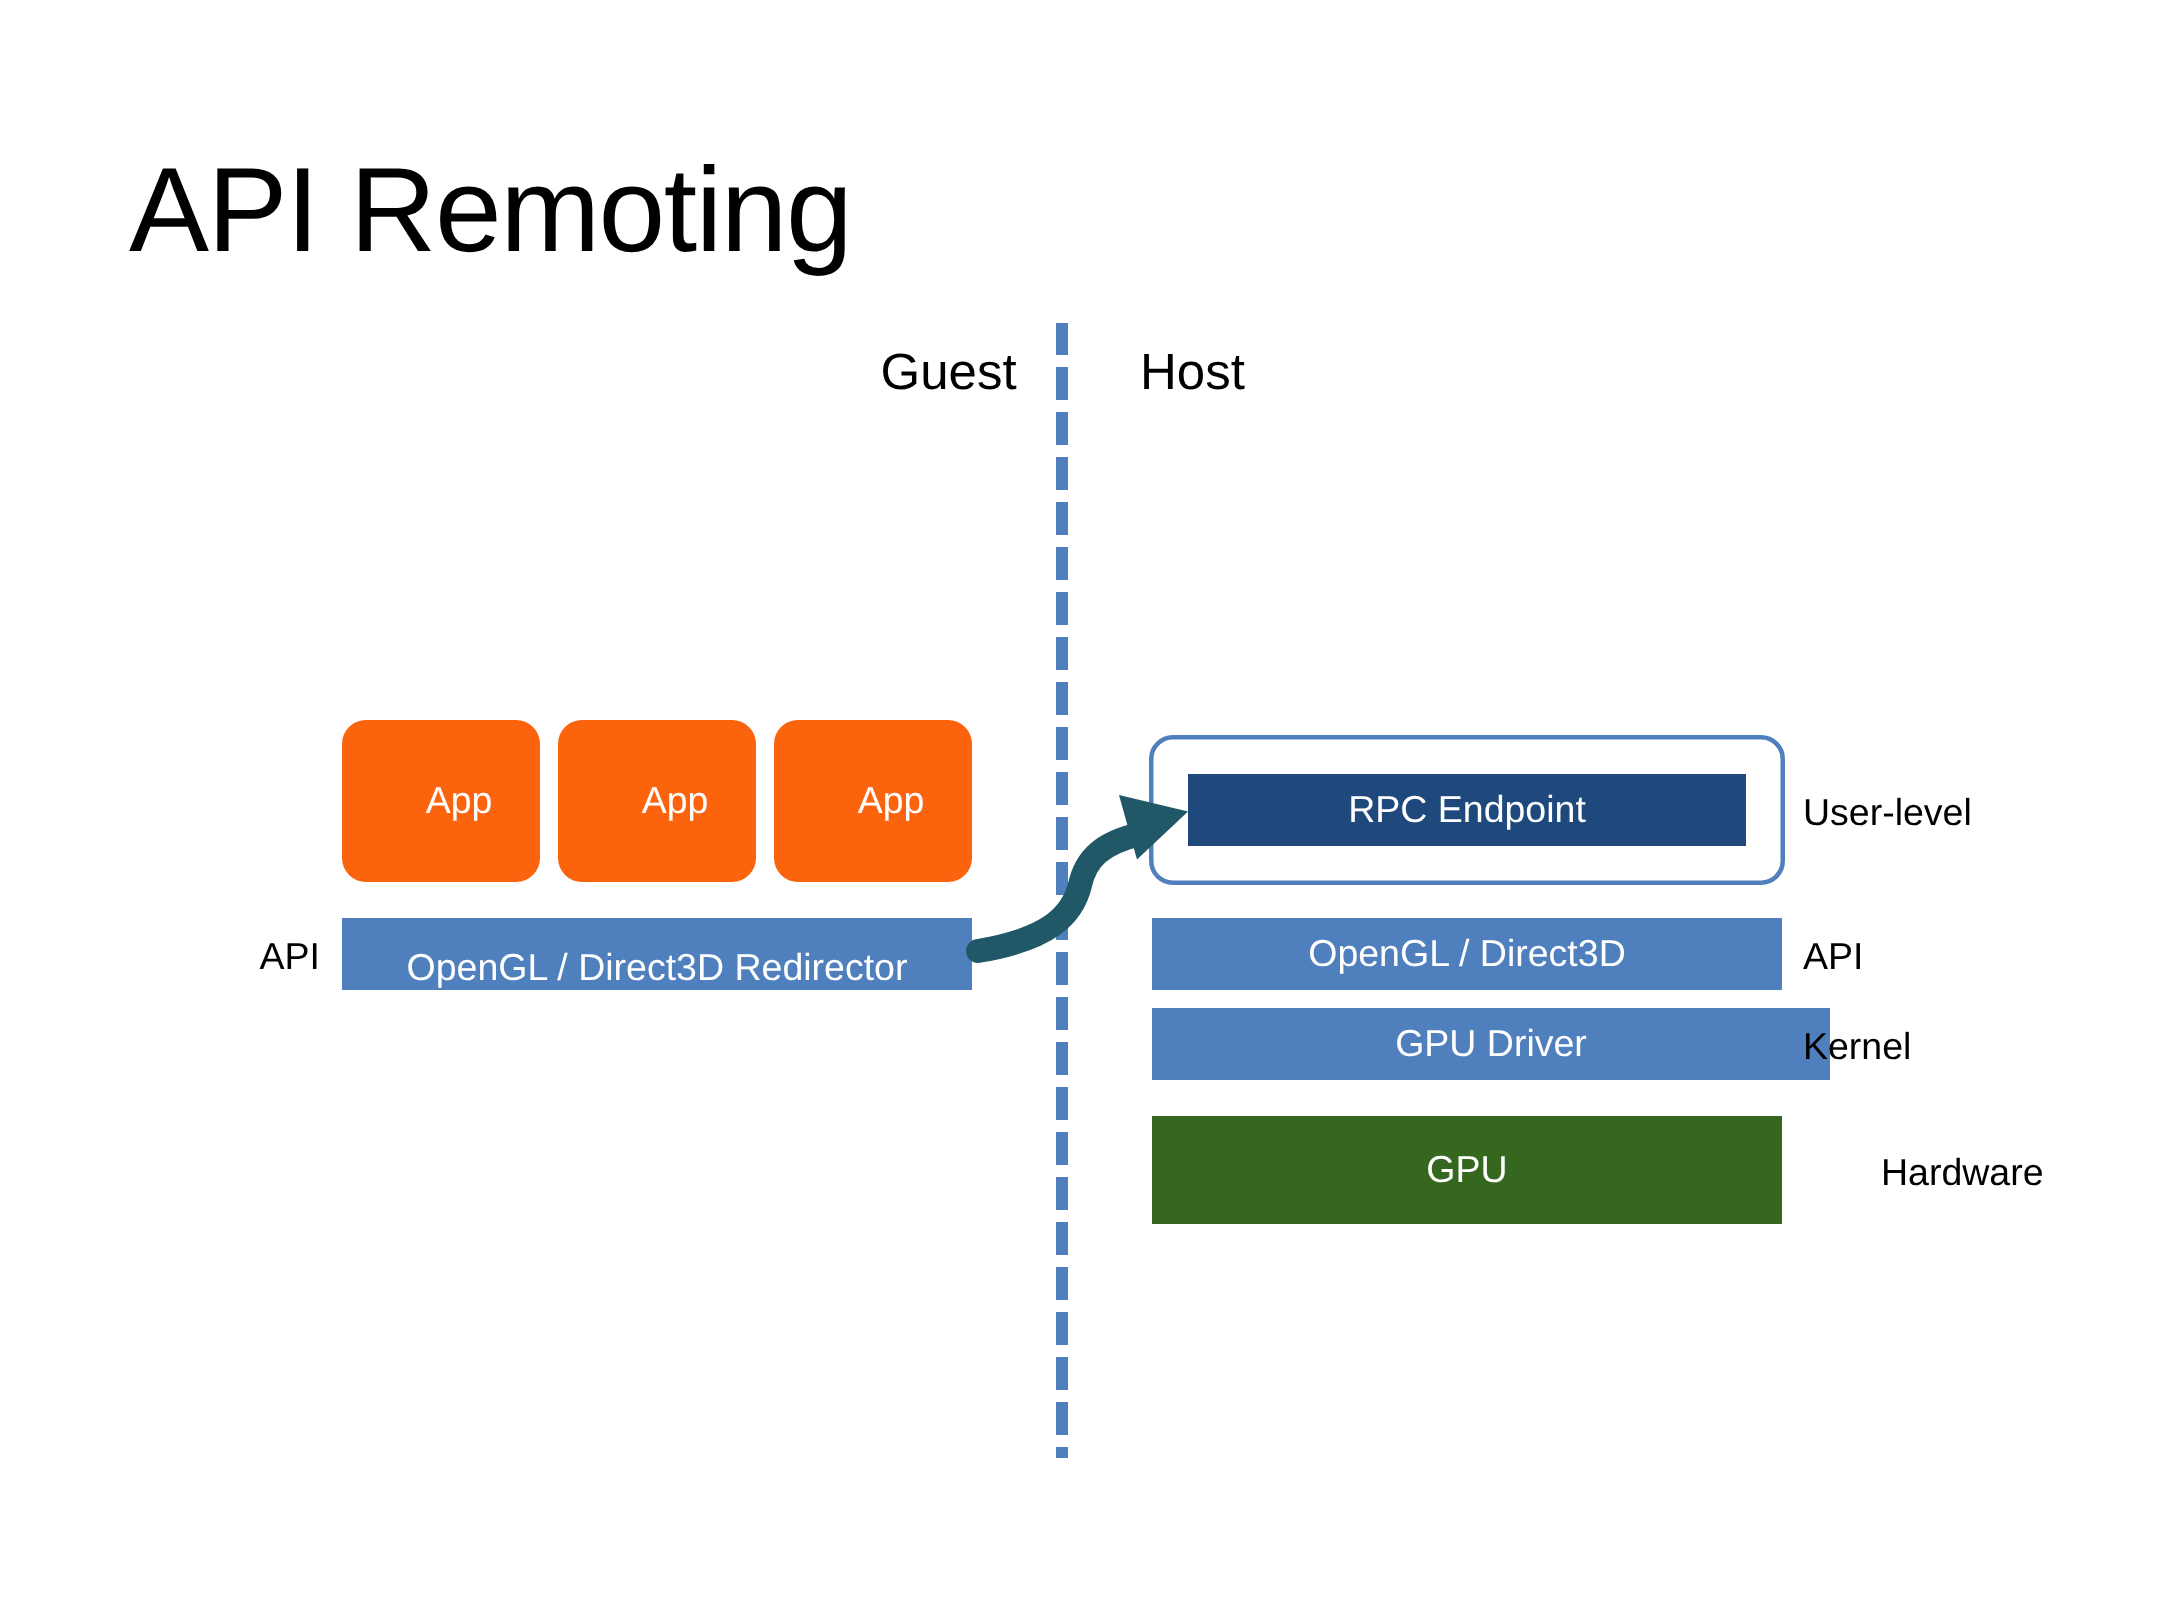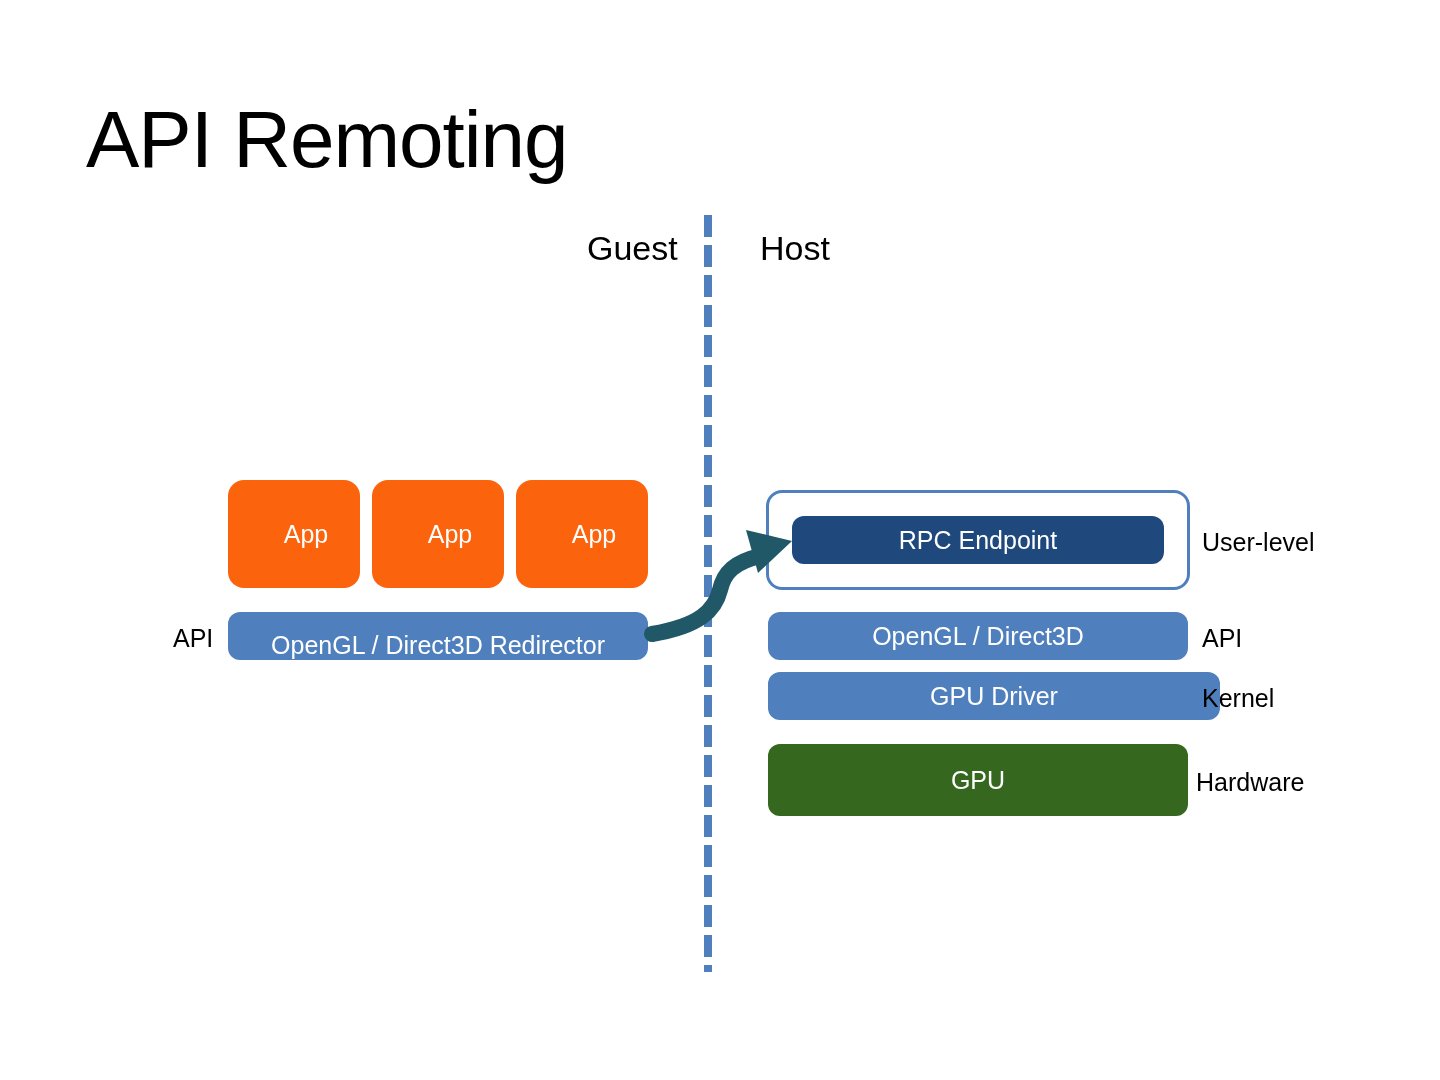--- a/index.html
+++ b/index.html
@@ -4,21 +4,21 @@
 <style>
   html, body { margin: 0; padding: 0; background: #ffffff; }
   body { width: 1440px; height: 1080px; position: relative; overflow: hidden;
          font-family: "Liberation Sans", "DejaVu Sans", sans-serif; color: #000; }
   .title { position: absolute; left: 86px; top: 92px; font-size: 80px; line-height: 96px;
            letter-spacing: -1px; }
   .divider { position: absolute; left: 704px; top: 215px; width: 8px; height: 757px;
              background: repeating-linear-gradient(to bottom, #4f7fbd 0 22px, transparent 22px 30px); }
   .side-label { position: absolute; top: 228px; font-size: 34px; line-height: 40px; }
   .box { position: absolute; display: flex; align-items: center; justify-content: center;
-         color: #ffffff; font-size: 25px; border-radius: 12px; box-sizing: border-box; }
+         color: #ffffff; font-size: 25px; border-radius: 0; box-sizing: border-box; }
   .app { background: #fb630d; width: 132px; height: 108px; top: 480px; border-radius: 16px; padding-left: 24px; }
   .blue { background: #4f80bd; height: 48px; }
   .layer-label { position: absolute; font-size: 25px; line-height: 30px; }
   .container { position: absolute; left: 766px; top: 490px; width: 424px; height: 100px;
                border: 3px solid #4f80bd; border-radius: 16px; box-sizing: border-box; }
   svg.arrow { position: absolute; left: 0; top: 0; }
 </style>
 </head>
 <body>
 
@@ -56,18 +56,18 @@
 <div class="layer-label" style="left:1202px; top:623px;">API</div>
 
 <div class="box blue" style="left:768px; top:672px; width:452px;">
   <span>GPU Driver</span>
 </div>
 <div class="layer-label" style="left:1202px; top:683px;">Kernel</div>
 
 <div class="box" style="left:768px; top:744px; width:420px; height:72px; background:#35671f;align-items:center;">
   <span>GPU</span>
 </div>
-<div class="layer-label" style="left:1196px; top:767px;">Hardware</div>
+<div class="layer-label" style="left:1254px; top:767px;">Hardware</div>
 
 <svg class="arrow" width="1440" height="1080">
   <path d="M 652 634 C 700 626, 715 610, 720 590 C 724 572, 735 562, 760 556" fill="none" stroke="#215868" stroke-width="16" stroke-linecap="round"></path>
   <polygon points="792,541 746,530 758,573" fill="#215868"></polygon>
 </svg>
 
 </body></html>

